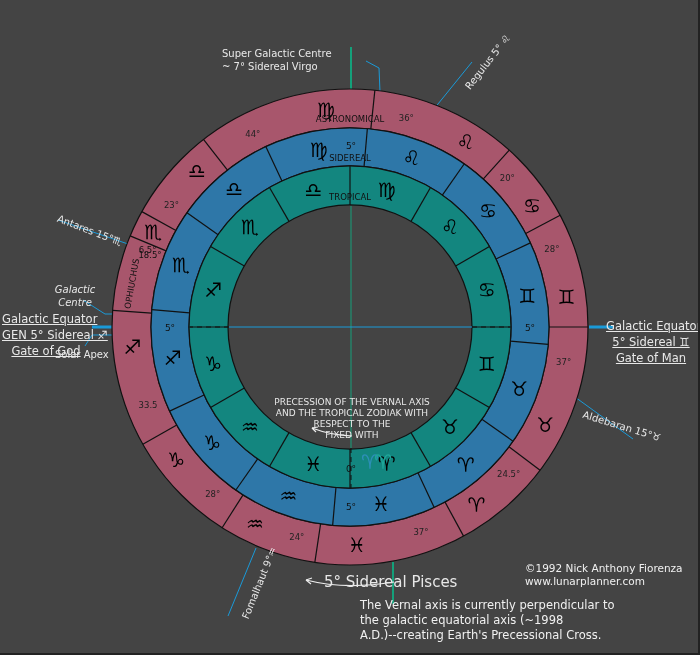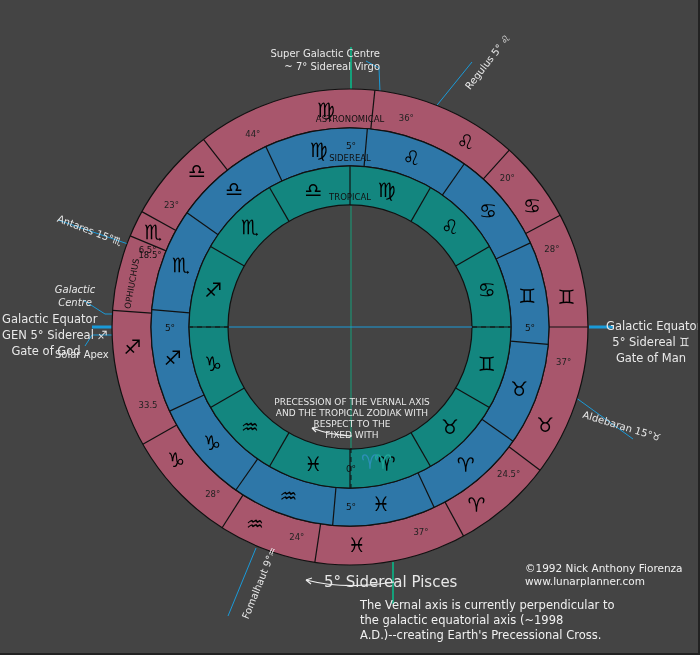--- a/index.html
+++ b/index.html
@@ -1,22 +1,22 @@
 <!DOCTYPE html>
 <html><head>
 <meta charset="utf-8">
 <style>
   html,body{margin:0;padding:0;background:#1f1f1f;}
   #frame{position:relative;width:698px;height:653px;margin:0;background:#444444;border-right:2px solid #222;border-bottom:2px solid #222;overflow:hidden;
     font-family:"DejaVu Sans","Liberation Sans",sans-serif;}
   svg{position:absolute;left:0;top:0;}
   .lbl{position:absolute;color:#e8e8e8;font-size:10px;line-height:13px;white-space:nowrap;}
-  .lbl.r{text-align:right}
+  .lbl.r{text-align:left}
   .lbl.c{text-align:center}
-  .lbl.big{font-size:11.5px;line-height:16px;}
+  .lbl.big{font-size:11.5px;line-height:16px;text-decoration:underline;}
   .note{position:absolute;color:#f0f0f0;font-size:11.5px;line-height:15px;}
   .credit{position:absolute;color:#f0f0f0;font-size:10.5px;line-height:13px;}
 </style>
 </head>
 <body>
 
 <div id="frame">
   <svg id="wheel" width="698" height="653">
       <line x1="351" y1="47" x2="351" y2="92" stroke="#14a07a" stroke-width="2"></line>
       <line x1="393" y1="562" x2="393" y2="604" stroke="#14a07a" stroke-width="2"></line>

